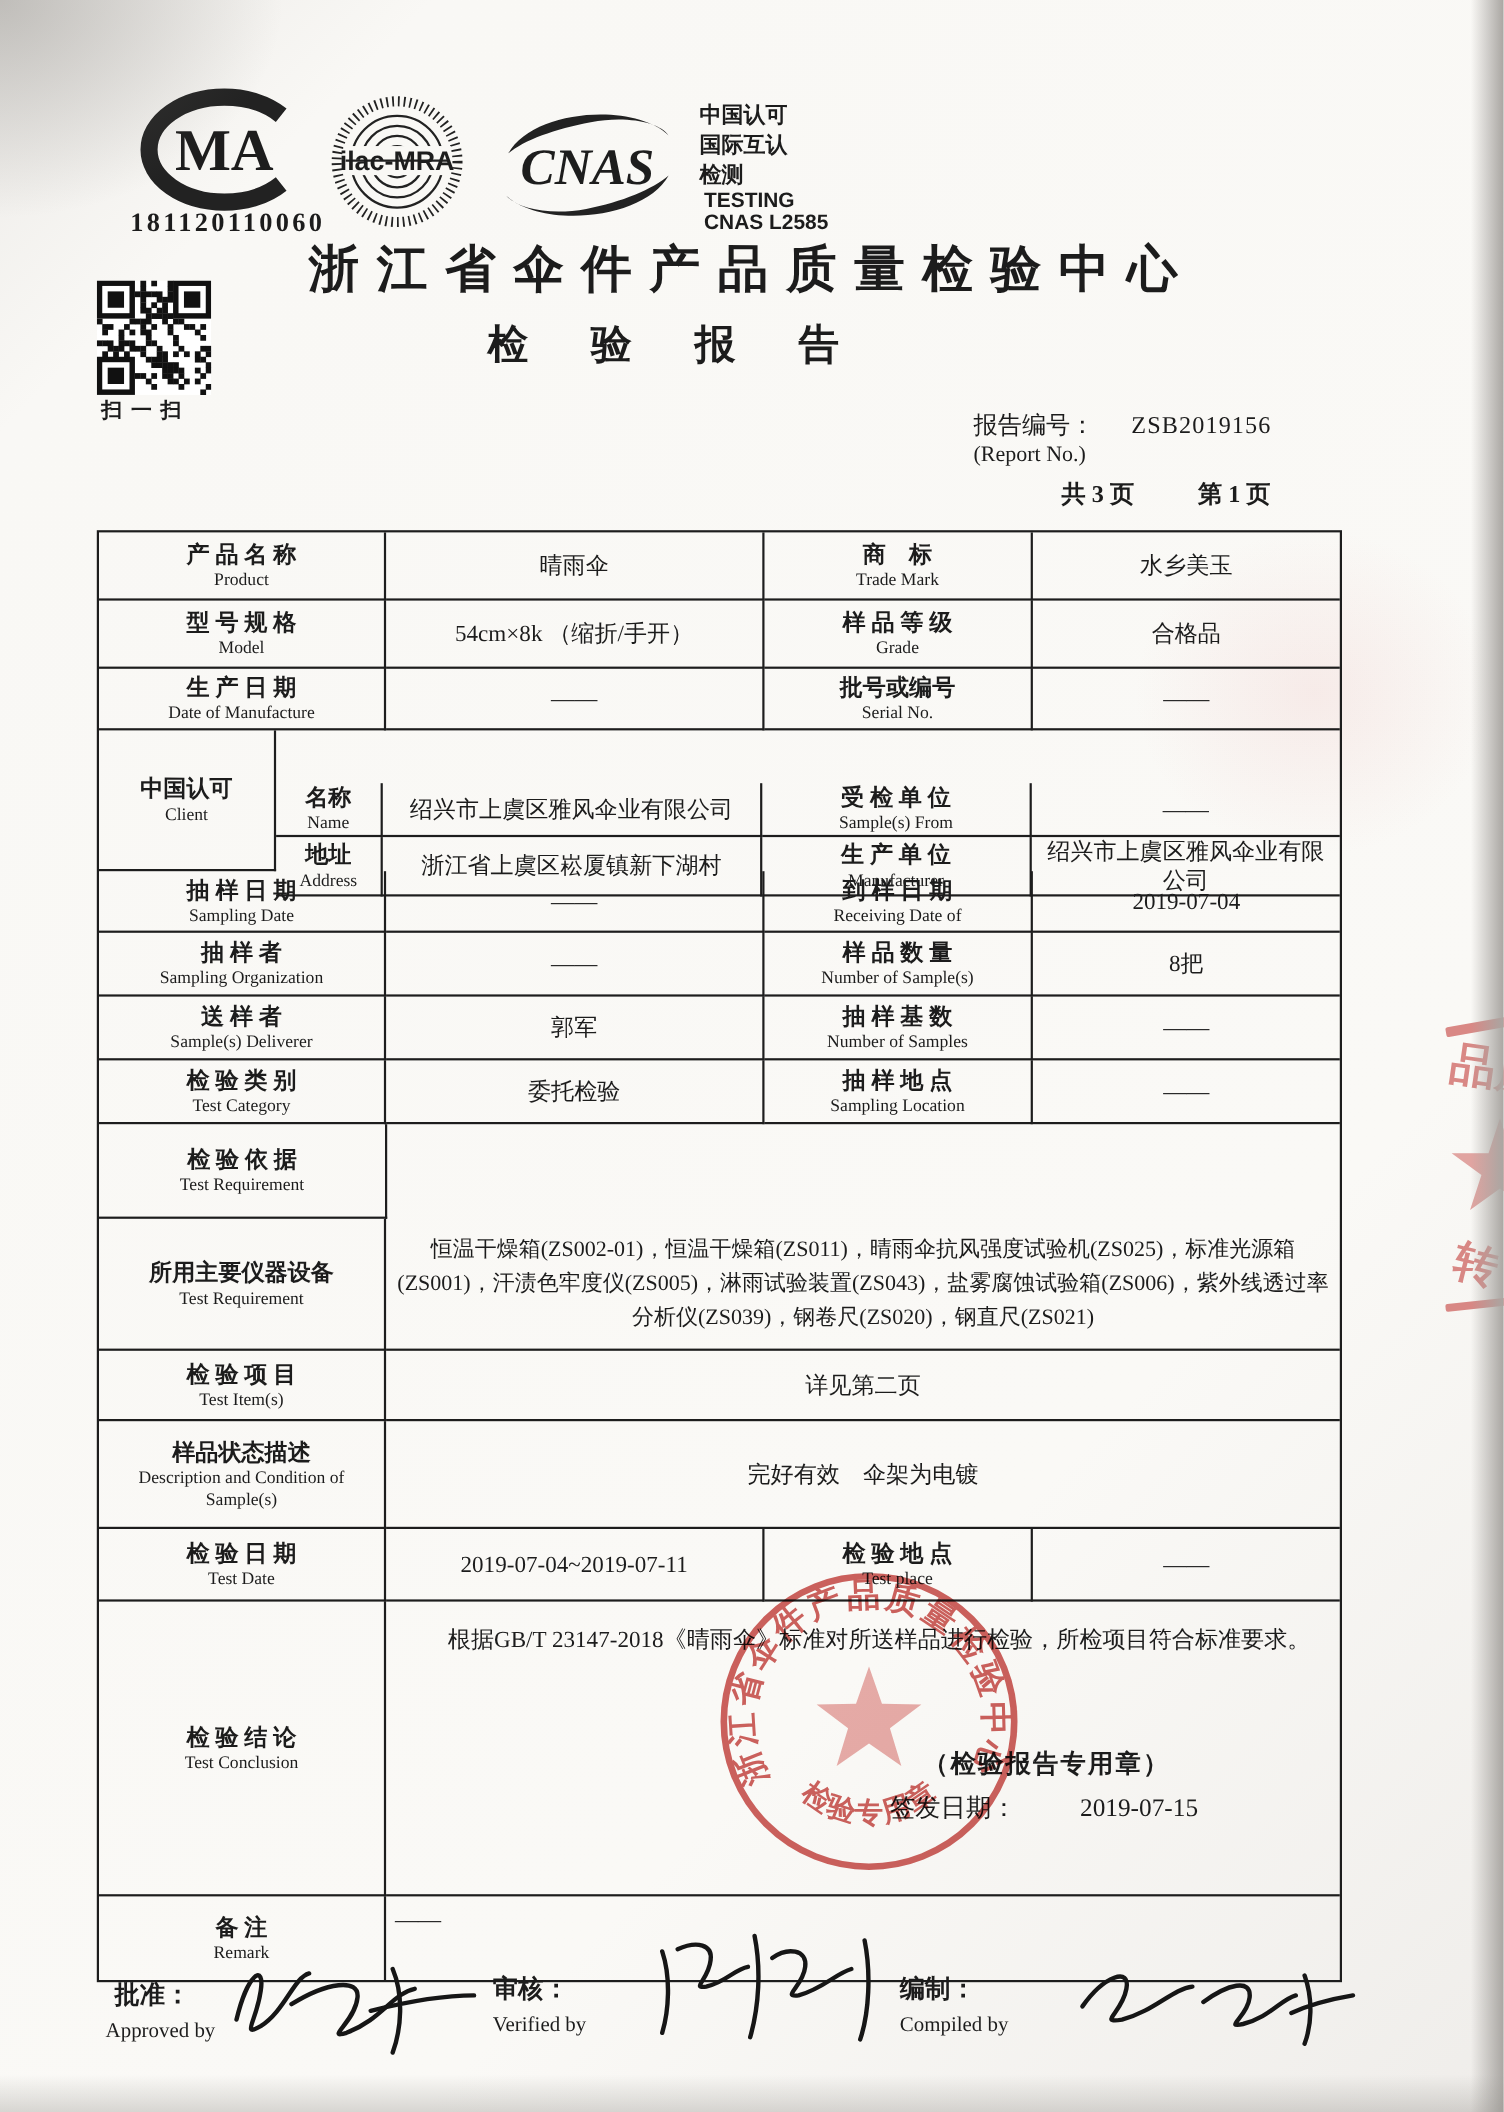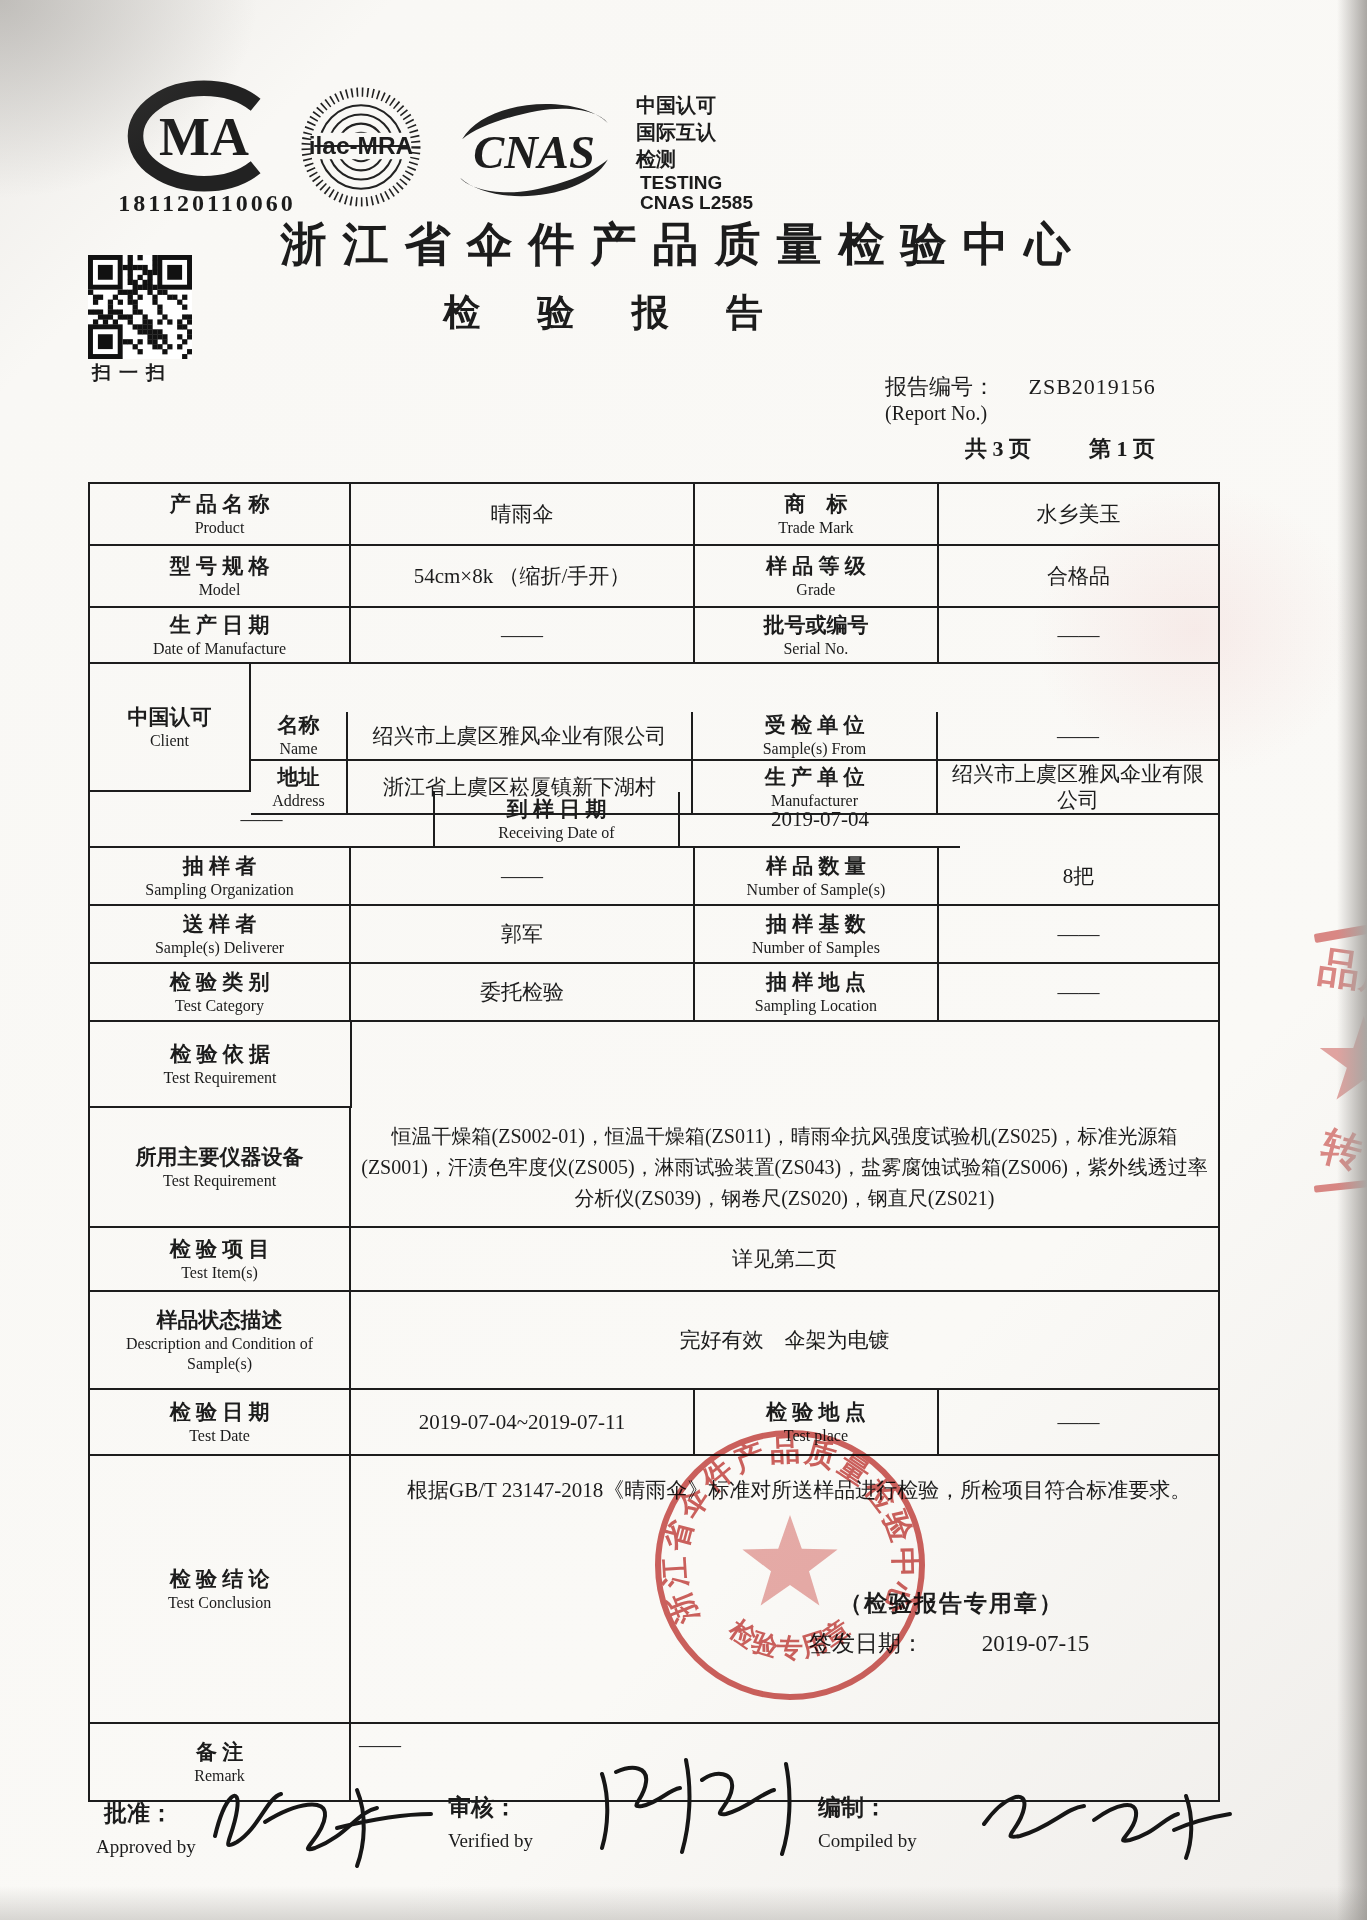--- a/index.html
+++ b/index.html
@@ -342,20 +342,24 @@
             <span class="en">Manufacturer</span>
           </div>
           <div class="c w4 val nr">
               <span>绍兴市上虞区雅风伞业有限公司</span>
             </div>
         </div>
       </div>
     </div>
 
     <div class="row" style="height:56px">
+      <div class="c w1">
+        <span class="zh">抽 样 日 期</span>
+        <span class="en">Sampling Date</span>
+      </div>
       <div class="c w2 val">
           <span>——</span>
         </div>
       <div class="c w3">
         <span class="zh">到 样 日 期</span>
         <span class="en">Receiving Date of</span>
       </div>
       <div class="c w4 val nr">
           <span>2019-07-04</span>
         </div>

